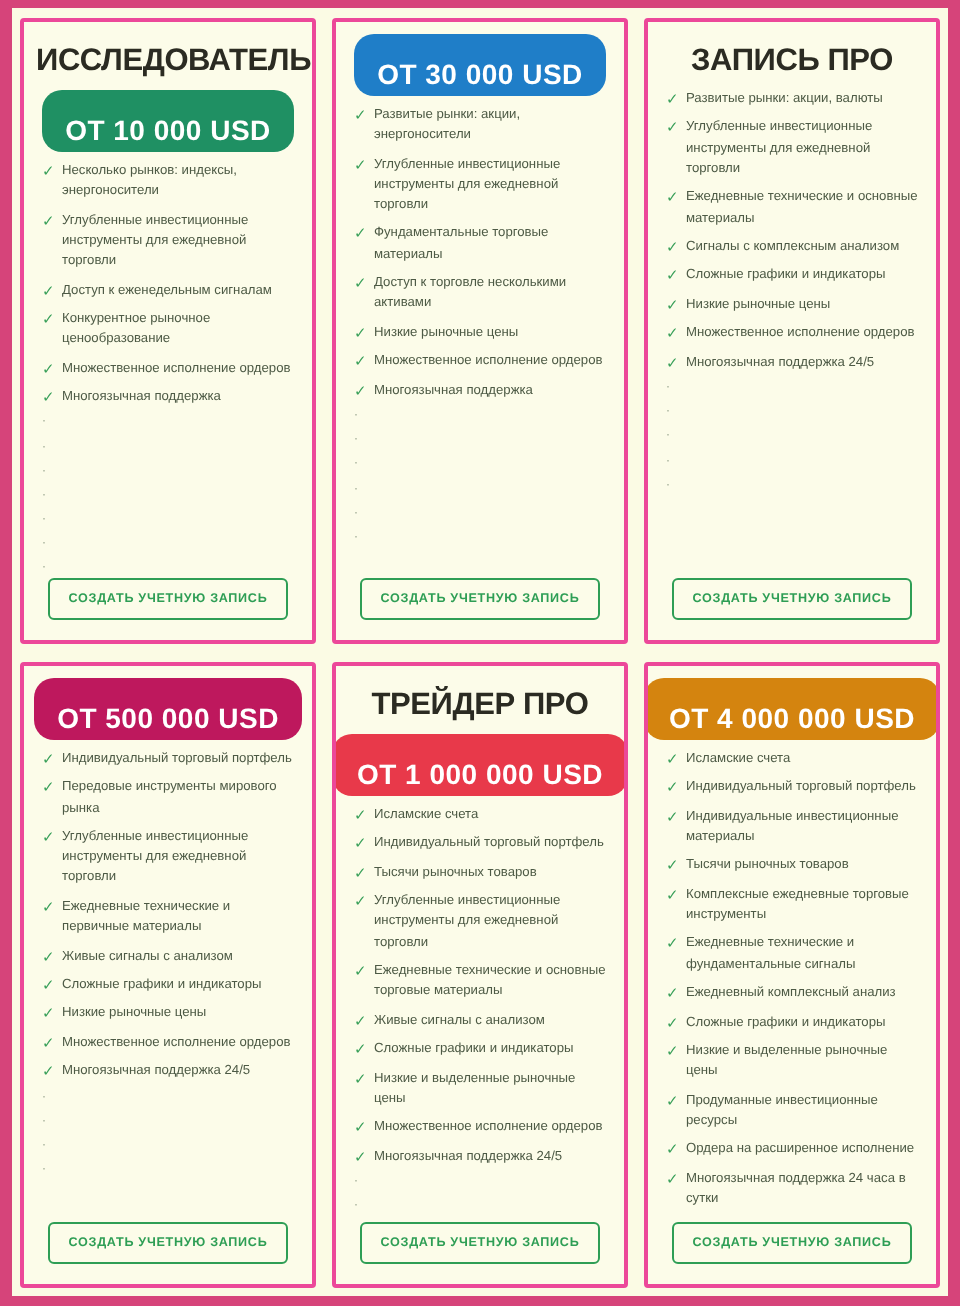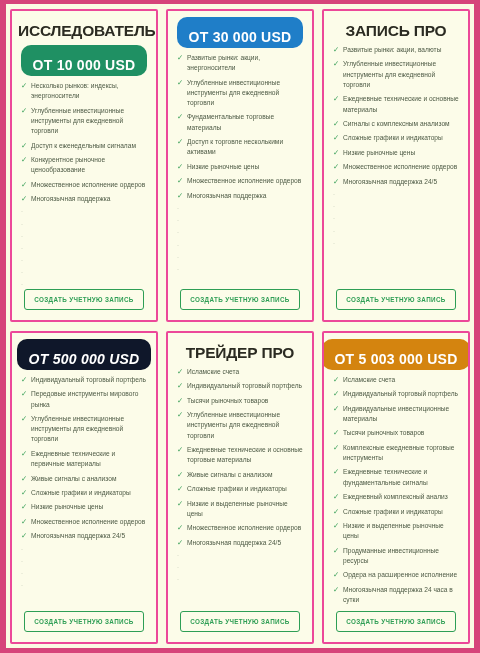--- a/index.html
+++ b/index.html
@@ -299,21 +299,21 @@
             </li>
           </ul>
           <div class="btn-row">
             <button class="cta">СОЗДАТЬ УЧЕТНУЮ ЗАПИСЬ</button>
           </div>
         </div>
       </div>
       <div class="card">
         <div class="card-inner">
           <div class="badge-row">
-            <span class="badge" style="background: #0f172a; font-style: italic;">ОТ 500 000 USD</span>
+            <span class="badge" style="background: #be185d;">ОТ 500 000 USD</span>
           </div>
           <ul class="features">
             <li class="feature">
               <span class="chk">✓</span>
               <span class="ftxt">Индивидуальный торговый портфель</span>
             </li>
             <li class="feature">
               <span class="chk">✓</span>
               <span class="ftxt">Передовые инструменты мирового рынка</span>
             </li>
@@ -359,20 +359,23 @@
             </li>
           </ul>
           <div class="btn-row">
             <button class="cta">СОЗДАТЬ УЧЕТНУЮ ЗАПИСЬ</button>
           </div>
         </div>
       </div>
       <div class="card">
         <div class="card-inner">
           <div class="card-title">ТРЕЙДЕР ПРО</div>
+          <div class="badge-row">
+            <span class="badge" style="background: rgb(232, 57, 74);">ОТ 1 000 000 USD</span>
+          </div>
           <ul class="features">
             <li class="feature">
               <span class="chk">✓</span>
               <span class="ftxt">Исламские счета</span>
             </li>
             <li class="feature">
               <span class="chk">✓</span>
               <span class="ftxt">Индивидуальный торговый портфель</span>
             </li>
             <li class="feature">
@@ -418,21 +421,21 @@
             </li>
           </ul>
           <div class="btn-row">
             <button class="cta">СОЗДАТЬ УЧЕТНУЮ ЗАПИСЬ</button>
           </div>
         </div>
       </div>
       <div class="card">
         <div class="card-inner">
           <div class="badge-row">
-            <span class="badge" style="background: rgb(212, 132, 15);">ОТ 5 003 000 USD</span>
+            <span class="badge" style="background: rgb(212, 132, 15);">ОТ 4 000 000 USD</span>
           </div>
           <ul class="features">
             <li class="feature">
               <span class="chk">✓</span>
               <span class="ftxt">Исламские счета</span>
             </li>
             <li class="feature">
               <span class="chk">✓</span>
               <span class="ftxt">Индивидуальный торговый портфель</span>
             </li>

